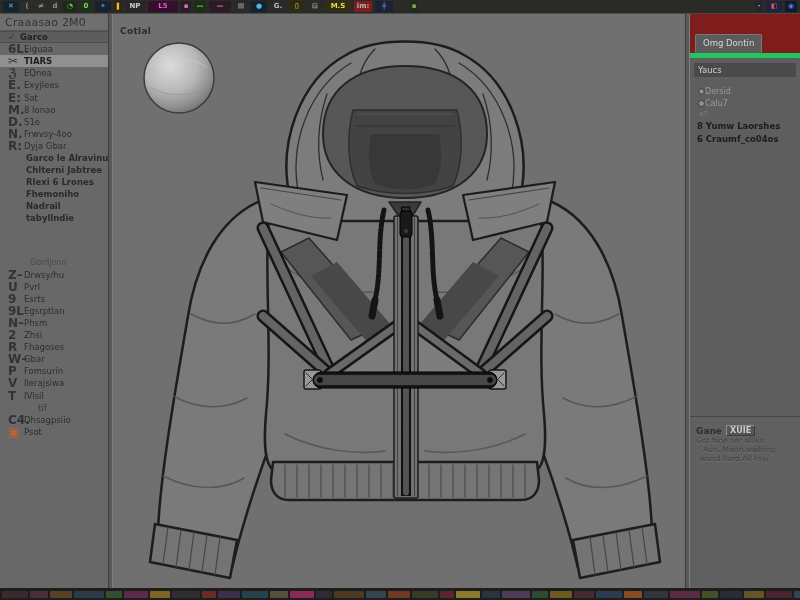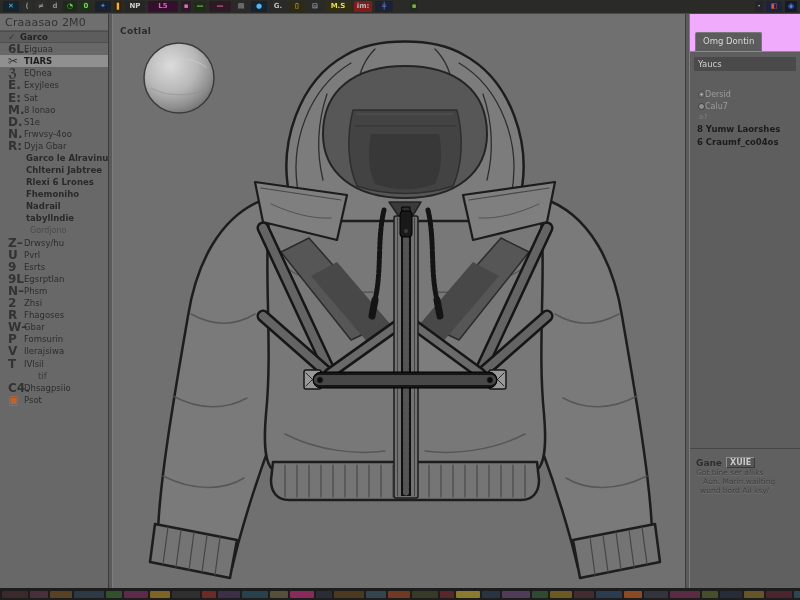--- a/index.html
+++ b/index.html
@@ -25,45 +25,45 @@
                     font-weight:normal; font-size:11px; letter-spacing:.2px; white-space:nowrap; }
   .srow { height:12.1px; display:flex; align-items:center; padding-left:8px; font-size:8.5px;
           color:#2d2d2d; white-space:nowrap; overflow:hidden; }
   .srow .sicon { width:16px; flex:none; font-size:12px; font-weight:bold; color:#333; }
   .srow .slabel { overflow:hidden; }
   .srow.checked { background:#5d5d5d; border-top:1px solid #4e4e4e; border-bottom:1px solid #4e4e4e;
                   font-weight:bold; color:#222; }
   .srow.checked .sicon { width:12px; font-size:9px; }
   .srow.selected { background:#909090; color:#1d1d1d; font-weight:bold; }
   .srow.group { padding-left:26px; font-weight:bold; color:#2a2a2a; }
-  .srow.groupdim { padding-left:30px; color:#4a4a4a; font-size:8px; }
+  .srow.groupdim { padding-left:30px; color:#4a4a4a; font-size:8px;margin-top:32px; }
   .srow.indent { padding-left:38px; color:#3a3a3a; }
   .srow.tool-orange .sicon { color:#c2622e; }
 
   
   .viewport { width:572px; flex:none; position:relative; background:#707070; }
   .viewport-label { position:absolute; top:12px; left:7px; font-size:9px; font-weight:bold;
                     color:#2b2b2b; letter-spacing:.3px; z-index:2; }
   .scene { position:absolute; inset:0; }
 
   
   .right-panel { width:110px; flex:none; background:#5e5e5e; display:flex; flex-direction:column; overflow:hidden; }
-  .tabbar { height:38px; flex:none; background:#f0abfc; border-bottom:1px solid #22c55e;
+  .tabbar { height:44px; flex:none; background:#7f1d1d; border-bottom:5px solid #22c55e;
             display:flex; align-items:flex-end; padding-left:5px; }
   .tab { background:#5c5c5c; border:1px solid #787878; border-bottom-color:#5c5c5c;
          color:#d6d6d6; font-size:8.5px; padding:3px 7px 4px; border-radius:2px 2px 0 0; white-space:nowrap; }
-  .section-header { margin:5px 4px 17px; background:#4a4a4a; color:#cfcfcf; padding:2px 4px; font-size:8.5px; }
+  .section-header { margin:5px 4px 8px; background:#4a4a4a; color:#cfcfcf; padding:2px 4px; font-size:8.5px; }
   .radio-row { display:flex; align-items:center; padding:1.5px 0 1.5px 8px;
                color:#9c9c9c; font-size:8px; }
   .radio { width:7px; height:7px; border-radius:50%; background:#8f8f8f; border:1px solid #3c3c3c; flex:none; }
   .radio.sel { background:#cfcfcf; box-shadow:inset 0 0 0 1.5px #6a6a6a; }
   .tiny-row { padding:1px 0 1px 9px; color:#7f7f7f; font-size:7px; }
   .bold-row { padding:1.5px 0 1.5px 7px; color:#1c1c1c; font-weight:bold; font-size:8.5px; white-space:nowrap; }
   .panel-flex { flex:1; }
-  .panel-bottom { flex:none; height:140px; border-top:1px solid #474747; background:#606060; padding:8px 6px; }
+  .panel-bottom { flex:none; height:172px; border-top:1px solid #474747; background:#606060; padding:8px 6px; }
   .note-header { display:flex; gap:4px; align-items:center; color:#2e2e2e; font-weight:bold; font-size:9px; }
   .note-chip { border:1px solid #8f8f8f; border-bottom-color:#3a3a3a; border-right-color:#3a3a3a;
                background:#565656; color:#c9c9c9; font-size:8px; padding:0 3px; font-weight:bold; }
   .note-line { color:#3e3e3e; font-size:7.5px; margin-top:0; text-shadow:0 1px 0 rgba(255,255,255,.14); white-space:nowrap; }
   .note-line:nth-child(2) { padding-left:7px; }
   .note-line:nth-child(3) { padding-left:4px; }
 
   
   .bottombar { height:12px; flex:none; background:#1d1d1d; display:flex; align-items:center;
                gap:2px; padding:0 2px; overflow:hidden; }

